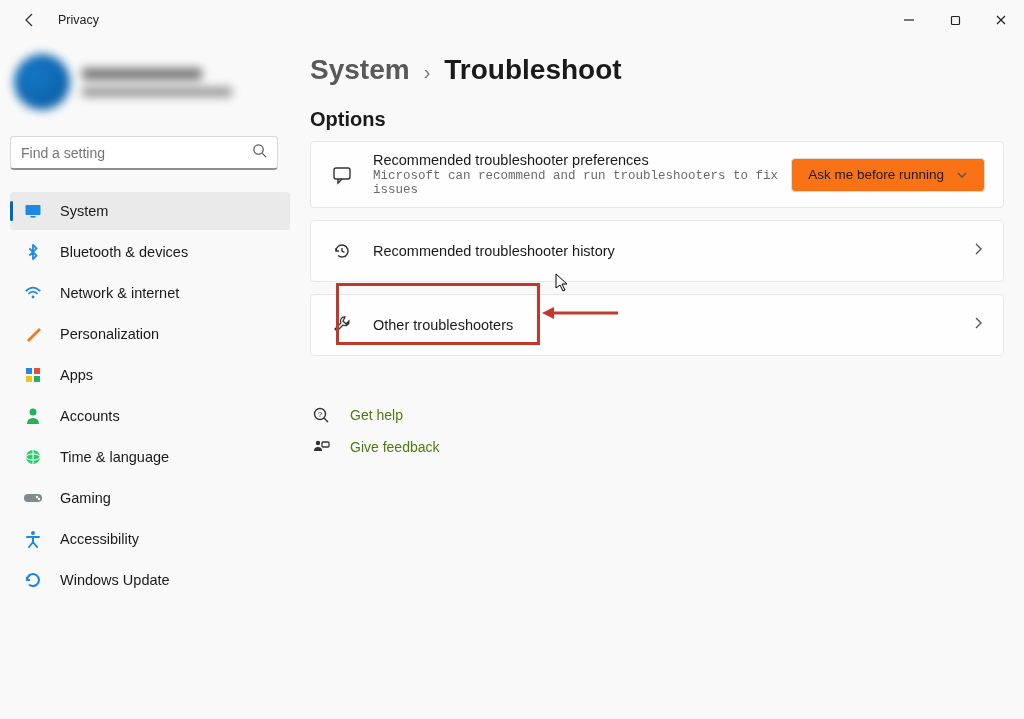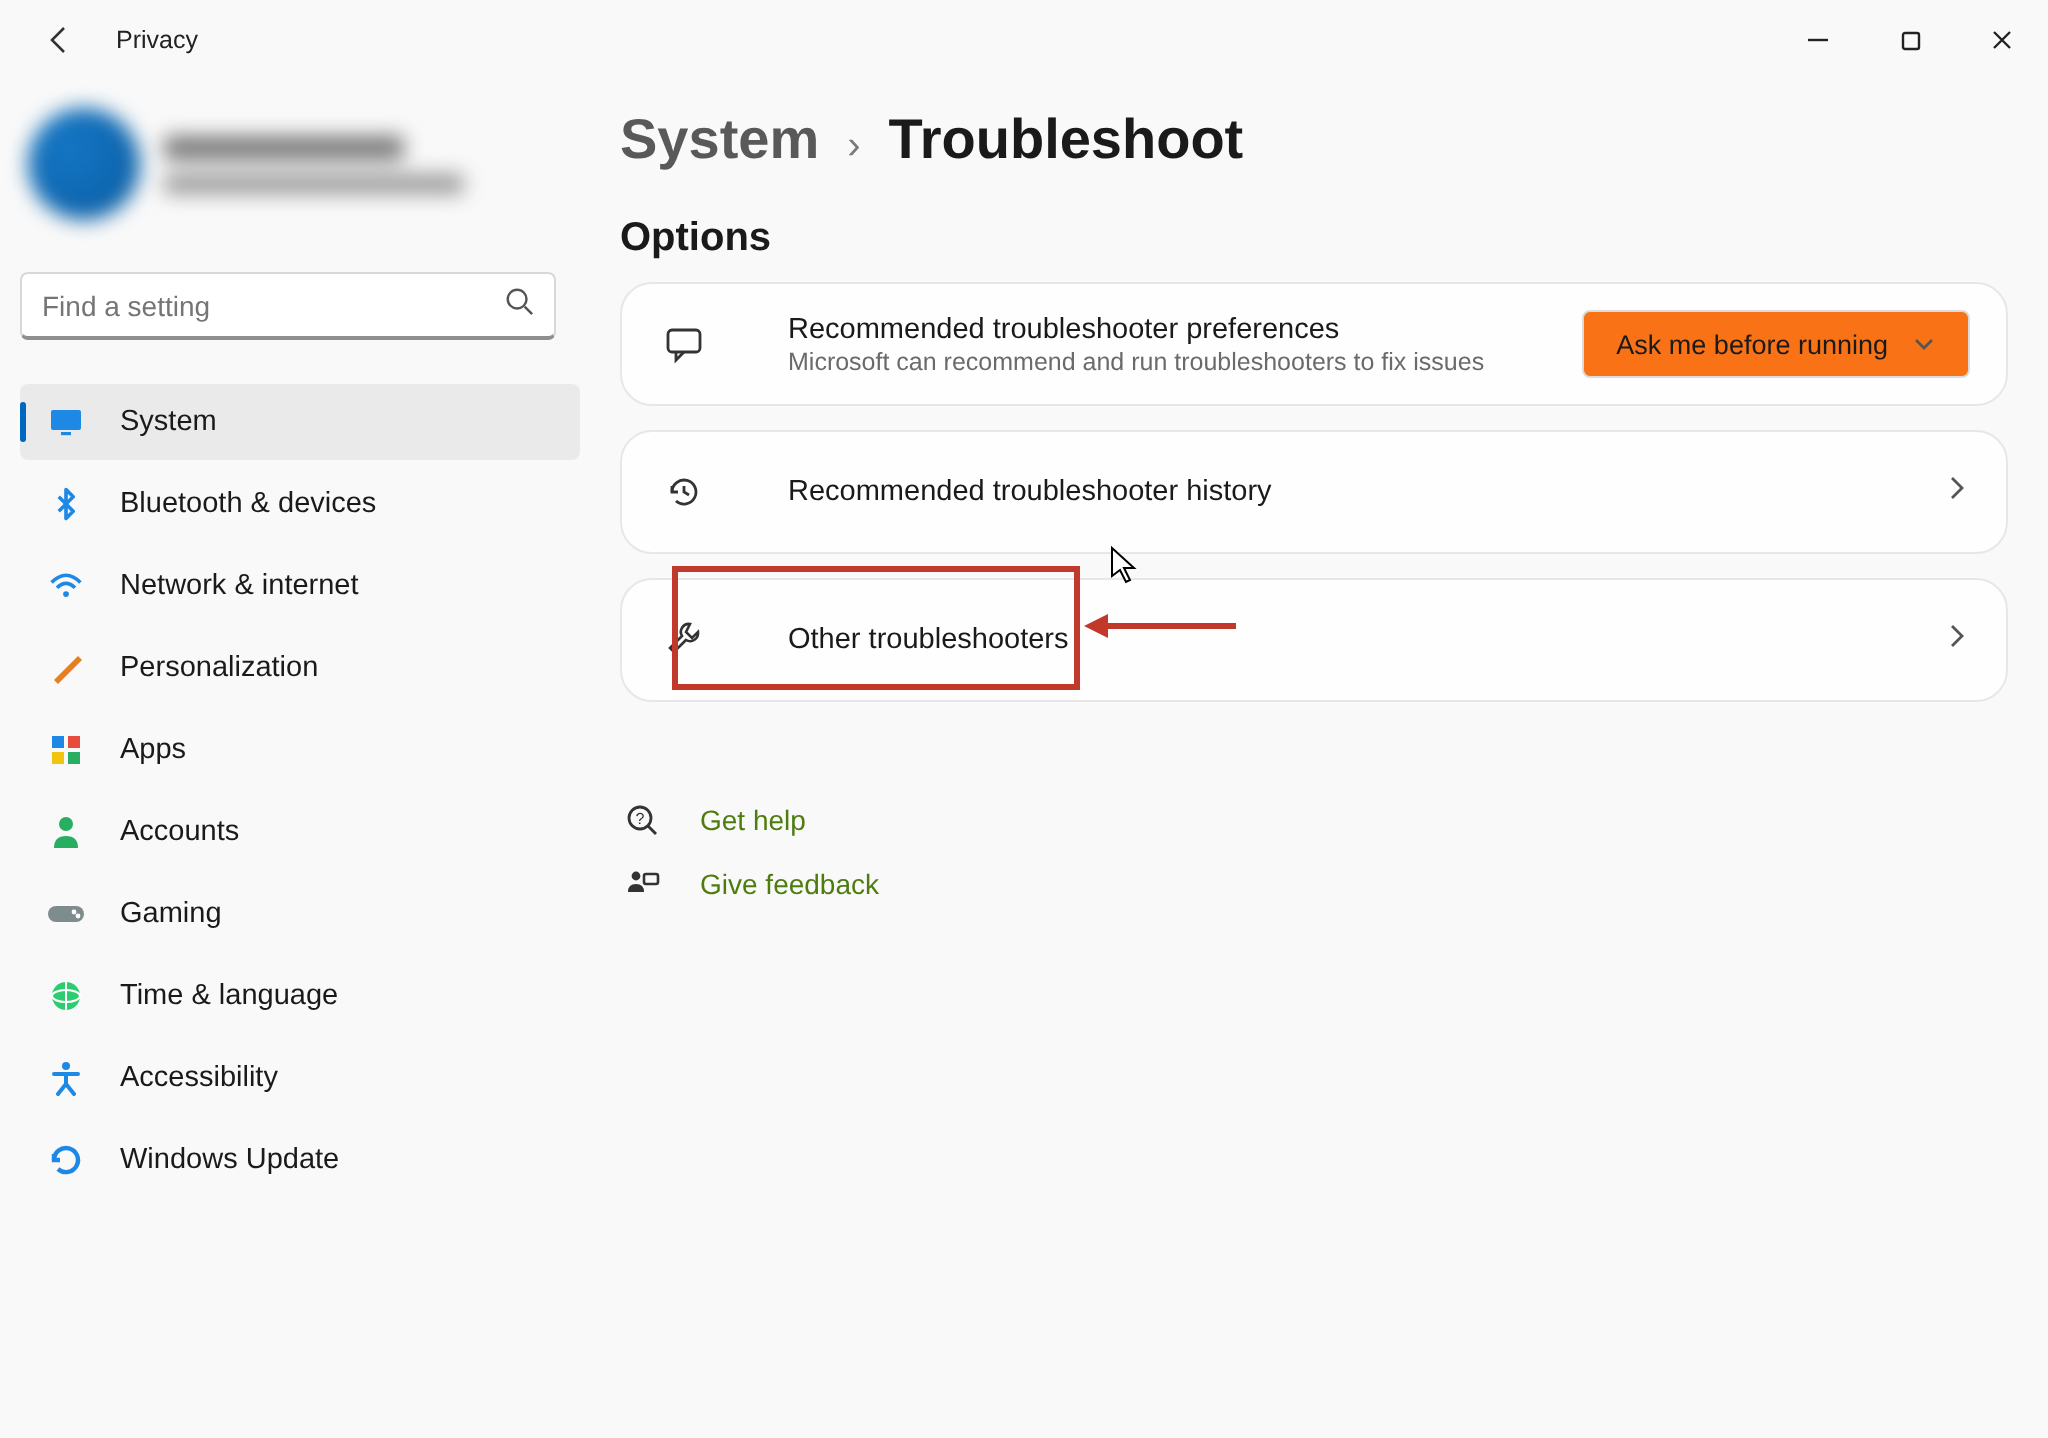--- a/index.html
+++ b/index.html
@@ -133,38 +133,37 @@
   .section-label {
     font-size:20px;
     font-weight:600;
     margin-top:22px;
     margin-bottom:10px;
     color:#1a1a1a;
   }
   .option-card {
     background:#fefefe;
     border:1px solid #e7e7e7;
-    border-radius:16px;
+    border-radius:4px;
     min-height:62px;
     display:flex;
     align-items:center;
     padding:10px 18px;
     margin-bottom:4px;
-    gap:21px;
   }
   .option-card .oicn {
     width:26px; height:26px; display:flex; align-items:center; justify-content:center;
     color:#333;
     margin-right:18px;
   }
   .option-card .otxt {
     flex:1;
   }
   .option-card .ot1 { font-size:14.5px; color:#1a1a1a; }
-  .option-card .ot2 { font-size:12.5px; color:#6a6a6a; margin-top:1px;}
+  .option-card .ot2 { font-size:12.5px; color:#6a6a6a; margin-top:1px;font-family:Liberation Mono, monospace;}
   .select-pill {
     border:1px solid #dcdcdc;
     background:#f97316;
     border-radius:4px;
     height:34px;
     padding:0 16px;
     display:flex; align-items:center; gap:12px;
     font-size:13.5px;
     color:#1a1a1a;
   }
@@ -296,37 +295,37 @@
         <span class="nav-icn">
           <svg width="16" height="18" viewBox="0 0 16 18">
               <circle cx="8" cy="5" r="3.5" fill="#27ae60"></circle>
               <path d="M2 17 Q2 11 8 11 Q14 11 14 17 Z" fill="#27ae60"></path>
             </svg>
         </span>
         <span>Accounts</span>
       </div>
       <div class="nav-item">
         <span class="nav-icn">
+          <svg width="18" height="18" viewBox="0 0 18 18">
+              <circle cx="9" cy="9" r="7" fill="#2ecc71"></circle>
+              <ellipse cx="9" cy="9" rx="7" ry="3" fill="none" stroke="#fff" stroke-width="1"></ellipse>
+              <line x1="9" y1="2" x2="9" y2="16" stroke="#fff" stroke-width="1"></line>
+            </svg>
+        </span>
+        <span>Time &amp; language</span>
+      </div>
+      <div class="nav-item">
+        <span class="nav-icn">
           <svg width="20" height="14" viewBox="0 0 20 14">
               <rect x="1" y="3" width="18" height="8" rx="4" fill="#7f8c8d"></rect>
               <circle cx="14" cy="6" r="1.2" fill="#fff"></circle>
               <circle cx="16" cy="8" r="1.2" fill="#fff"></circle>
             </svg>
         </span>
         <span>Gaming</span>
-      </div>
-      <div class="nav-item">
-        <span class="nav-icn">
-          <svg width="18" height="18" viewBox="0 0 18 18">
-              <circle cx="9" cy="9" r="7" fill="#2ecc71"></circle>
-              <ellipse cx="9" cy="9" rx="7" ry="3" fill="none" stroke="#fff" stroke-width="1"></ellipse>
-              <line x1="9" y1="2" x2="9" y2="16" stroke="#fff" stroke-width="1"></line>
-            </svg>
-        </span>
-        <span>Time &amp; language</span>
       </div>
       <div class="nav-item">
         <span class="nav-icn">
           <svg width="16" height="18" viewBox="0 0 16 18">
               <circle cx="8" cy="3" r="2" fill="#1e88e5"></circle>
               <path d="M2 7 L14 7 M8 7 L8 12 M8 12 L4 17 M8 12 L12 17" stroke="#1e88e5" stroke-width="2" fill="none" stroke-linecap="round"></path>
             </svg>
         </span>
         <span>Accessibility</span>
       </div>

